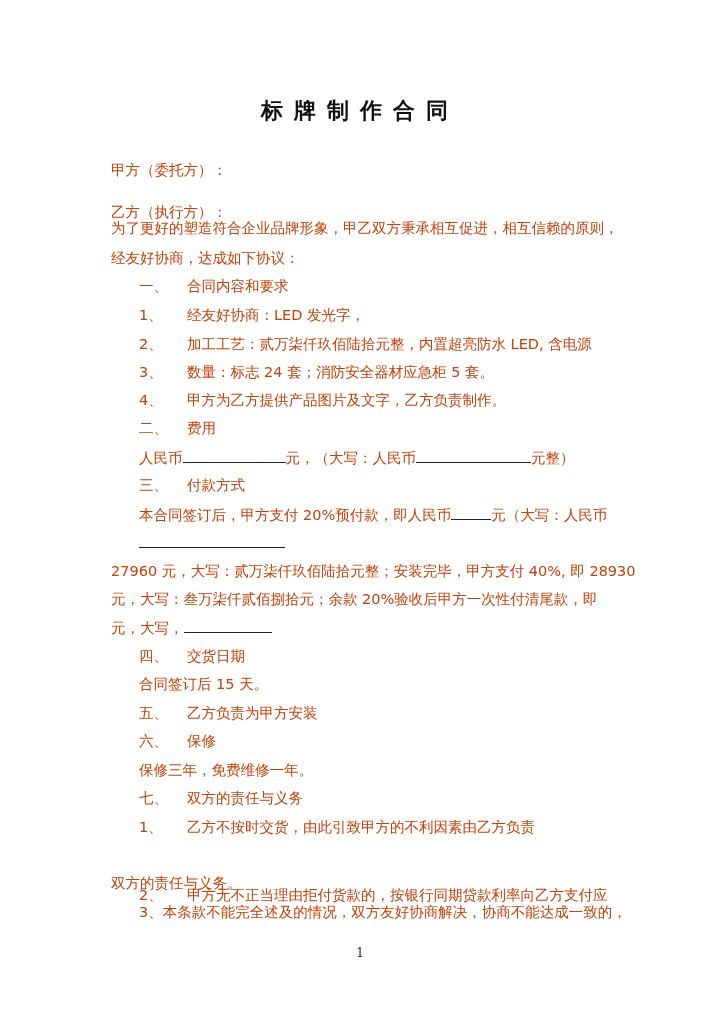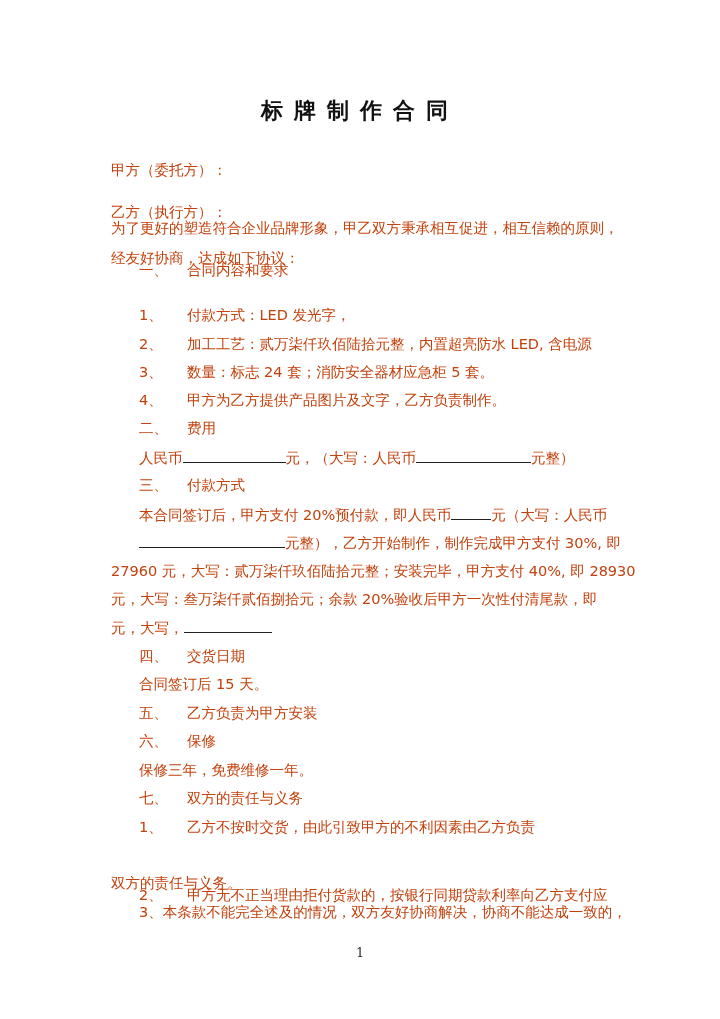--- a/index.html
+++ b/index.html
@@ -20,25 +20,25 @@
 <body>
 
 <div>
   <div class="title">标牌制作合同</div>
 
   <div class="line" style="top:160px">甲方（委托方）：</div>
   <div class="line" style="top:202px">乙方（执行方）：</div>
   <div class="line" style="top:218px">为了更好的塑造符合企业品牌形象，甲乙双方秉承相互促进，相互信赖的原则，</div>
   <div class="line" style="top:248px">经友好协商，达成如下协议：</div>
 
-  <div class="line ind1" style="top:260px">
+  <div class="line ind1" style="top:276px">
     <span class="num">一、</span><span>合同内容和要求</span>
   </div>
   <div class="line ind1" style="top:305px">
-    <span class="num">1、</span><span>付款方式：LED 发光字，</span>
+    <span class="num">1、</span><span>经友好协商：LED 发光字，</span>
   </div>
   <div class="line ind1" style="top:334px">
     <span class="num">2、</span><span>加工工艺：贰万柒仟玖佰陆拾元整，内置超亮防水 LED, 含电源</span>
   </div>
   <div class="line ind1" style="top:362px">
     <span class="num">3、</span><span>数量：标志 24 套；消防安全器材应急柜 5 套。</span>
   </div>
   <div class="line ind1" style="top:390px">
     <span class="num">4、</span><span>甲方为乙方提供产品图片及文字，乙方负责制作。</span>
   </div>
@@ -50,21 +50,21 @@
     <span>人民币</span><span class="blank" style="width:103px"></span><span>元，（大写：人民币</span><span class="blank" style="width:115px"></span><span>元整）</span>
   </div>
 
   <div class="line ind1" style="top:475px">
     <span class="num">三、</span><span>付款方式</span>
   </div>
   <div class="line ind1" style="top:504px">
     <span>本合同签订后，甲方支付 20%预付款，即人民币</span><span class="blank" style="width:40px"></span><span>元（大写：人民币</span>
   </div>
   <div class="line ind1" style="top:532px">
-    <span class="blank" style="width:146px"></span><span>元整），乙方开始制作，制作完成甲方支付 30%, 即</span>
+    <span class="blank" style="width:146px"></span>
   </div>
   <div class="line" style="top:561px">27960 元，大写：贰万柒仟玖佰陆拾元整；安装完毕，甲方支付 40%, 即 28930</div>
   <div class="line" style="top:589px">元，大写：叁万柒仟贰佰捌拾元；余款 20%验收后甲方一次性付清尾款，即</div>
   <div class="line" style="top:617px">
     <span>元，大写，</span><span class="blank" style="width:88px"></span>
   </div>
 
   <div class="line ind1" style="top:646px">
     <span class="num">四、</span><span>交货日期</span>
   </div>

